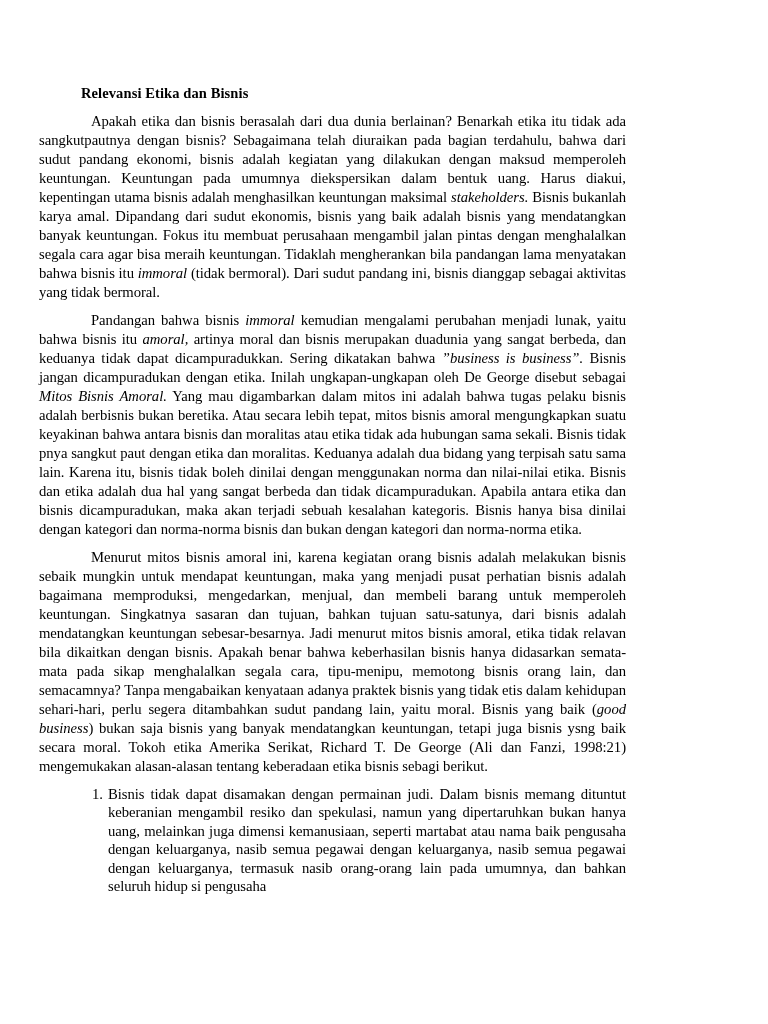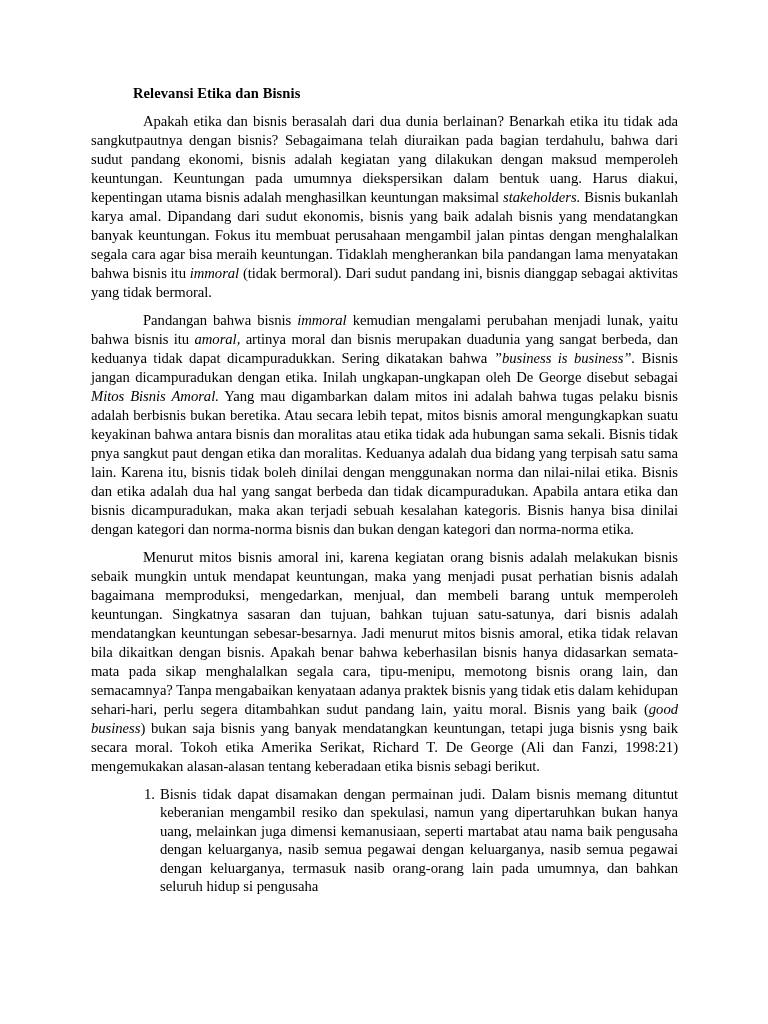--- a/index.html
+++ b/index.html
@@ -14,21 +14,21 @@
     overflow: hidden;
     font-family: "Liberation Serif", "DejaVu Serif", serif;
     color: #000000;
   }
   .page {
     position: relative;
     width: 768px;
     height: 1024px;
     background: #ffffff;
     box-sizing: border-box;
-    padding: 84px 90px 0 91px;
+    padding: 84px 90px 0 39px;
   }
   .doc-body {
     width: 587px;
   }
   .section-title {
     font-size: 14.5px;
     font-weight: bold;
     line-height: 18.5px;
     margin: 0 0 9px 0;
     text-indent: 42px;

